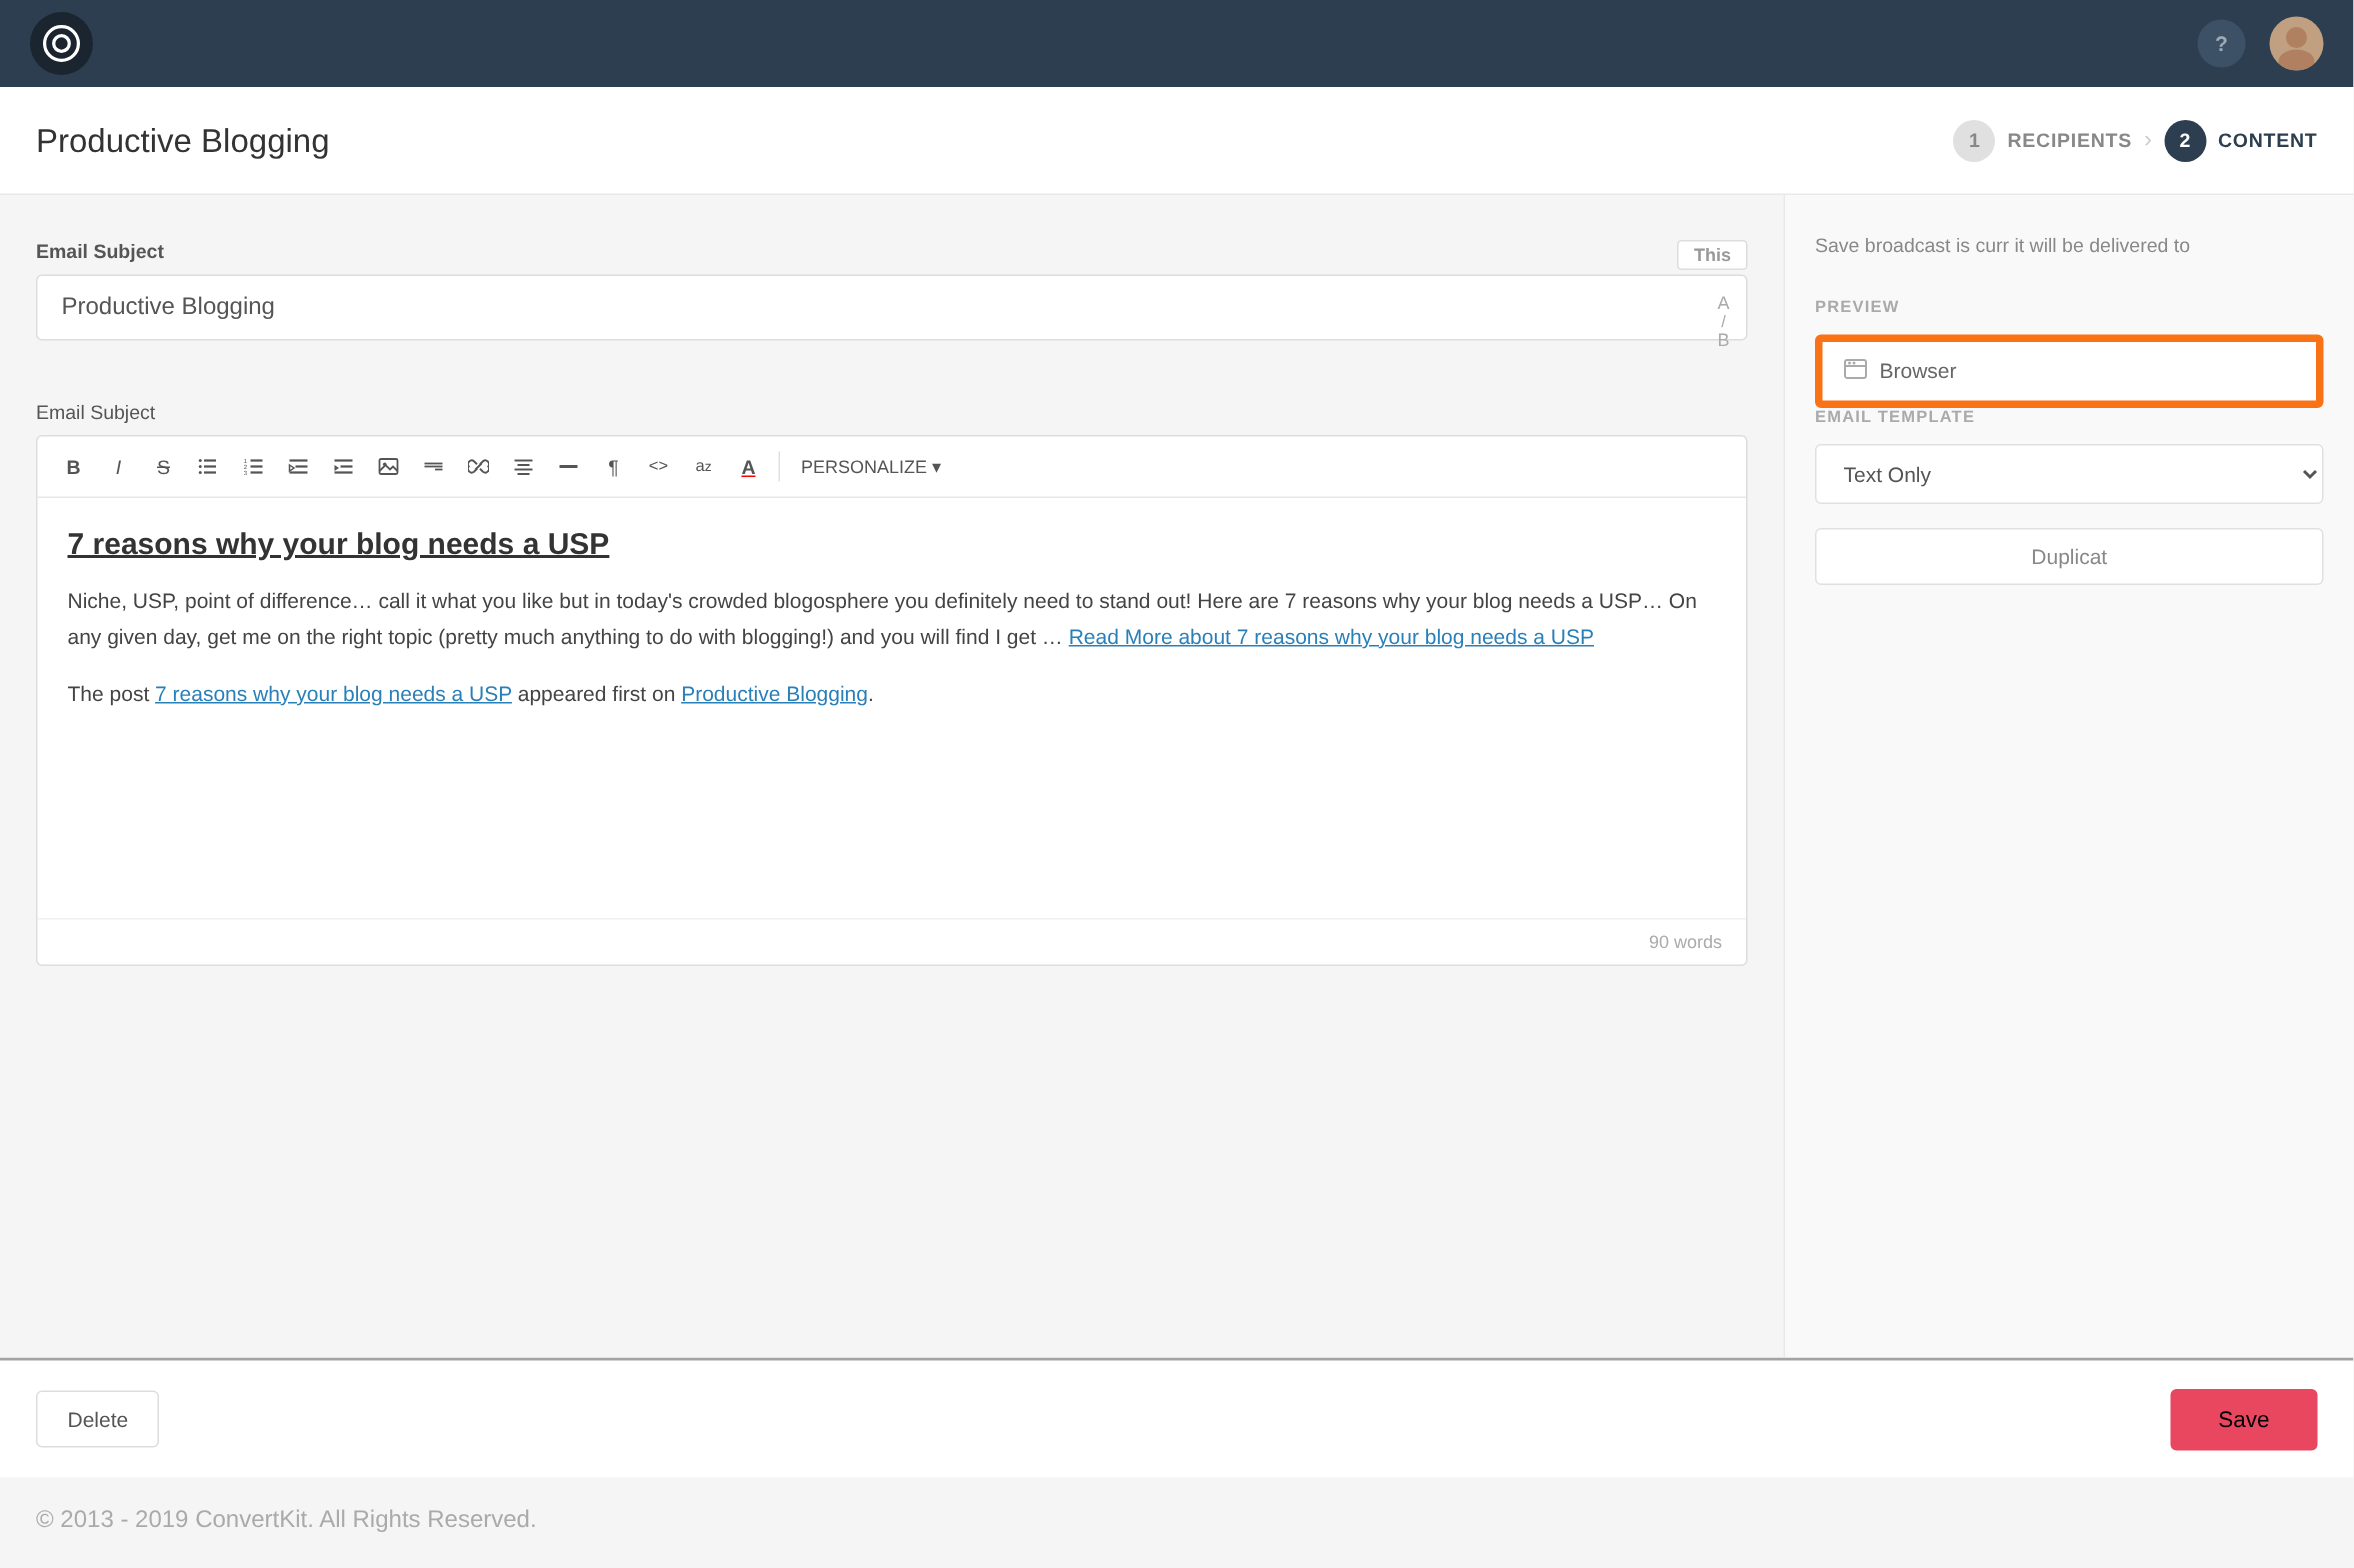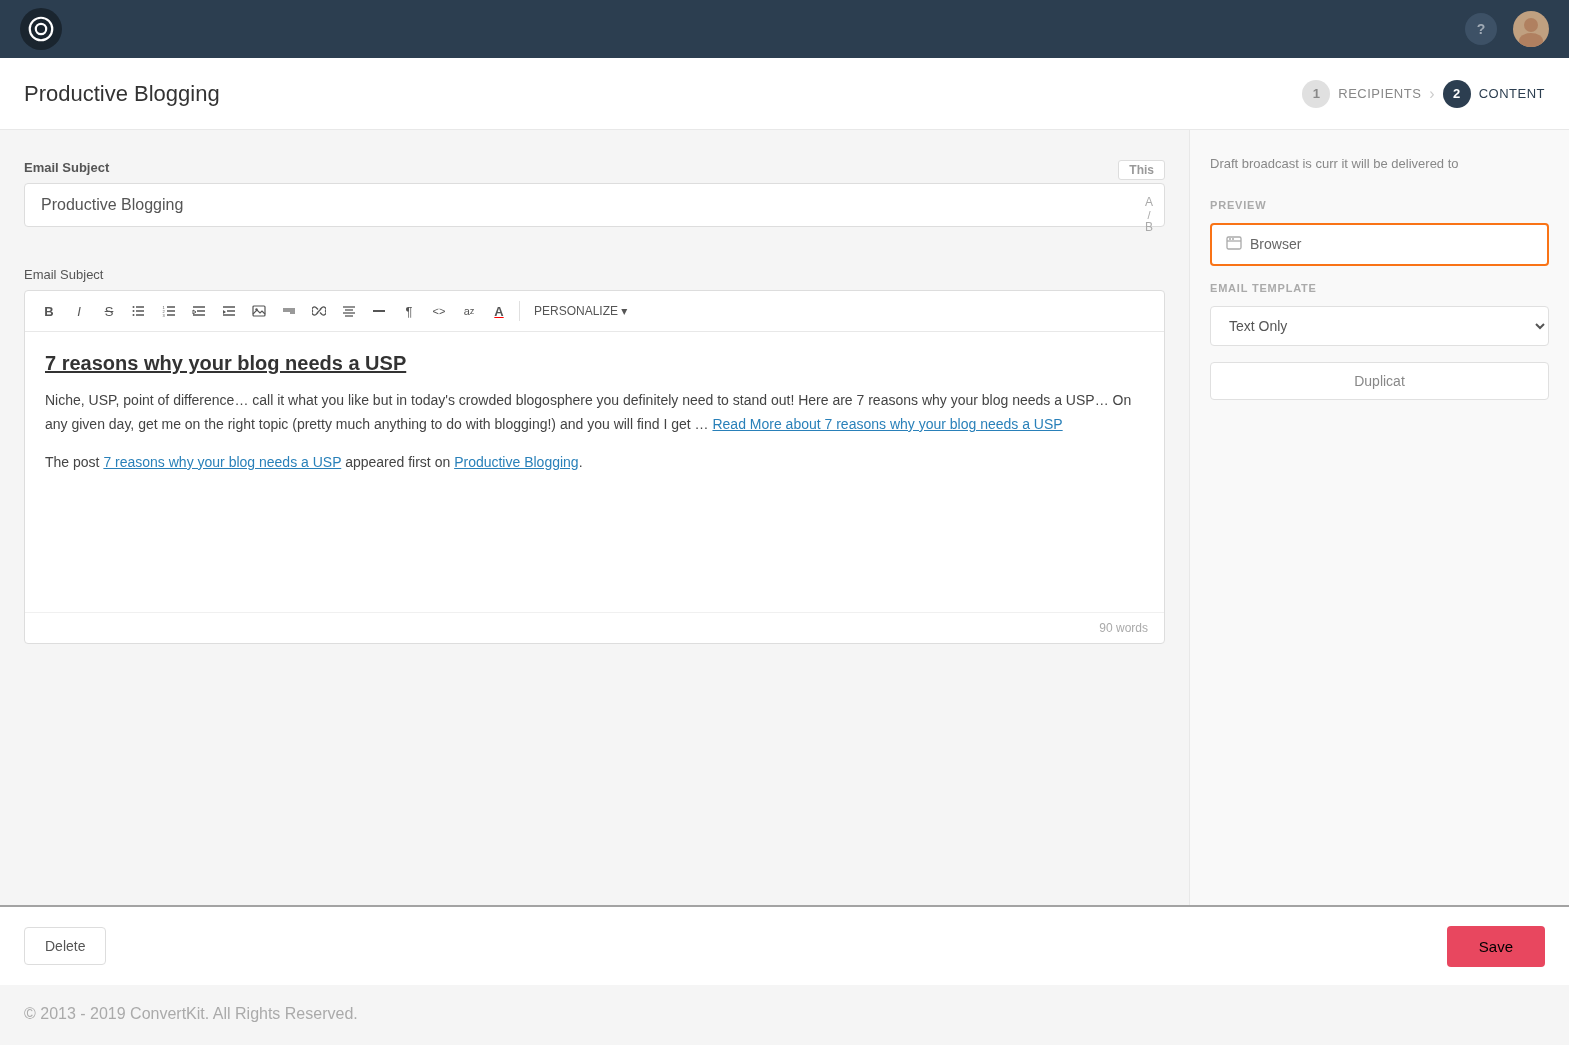--- a/index.html
+++ b/index.html
@@ -104,21 +104,21 @@
     .step-num.inactive {
       background: #e0e0e0;
       color: #888;
     }
     .step-num.active {
       background: #2c3e50;
       color: #fff;
     }
     .step-label {
       font-size: 13px;
-      font-weight: 400;
+      font-weight: 700;
       letter-spacing: 0.5px;
       text-transform: uppercase;
       color: #888;
     }
     .step-label.active { color: #2c3e50; }
     .step-arrow {
       color: #ccc;
       font-size: 16px;
     }
 
@@ -280,23 +280,22 @@
       letter-spacing: 0.8px;
       text-transform: uppercase;
       margin-bottom: 12px;
     }
     .preview-option {
       display: flex;
       align-items: center;
       gap: 8px;
       padding: 10px 14px;
       background: #fff;
-      border: 2px solid #f97316;
-      border-radius: 4px;
-      margin-bottom: 16px;
+      border: 5px solid #f97316;
+      border-radius: 4px;
       cursor: pointer;
     }
     .preview-icon {
       color: #aaa;
       font-size: 14px;
     }
     .preview-label {
       font-size: 14px;
       color: #666;
     }
@@ -524,21 +523,21 @@
           <p class="editor-footer-text">The post <a class="editor-link" href="#">7 reasons why your blog needs a USP</a> appeared first on <a class="editor-link" href="#">Productive Blogging</a>.</p>
         </div>
 
         <div class="editor-wordcount">90 words</div>
       </div>
     </div>
 
   </div>
 
   <div class="right-sidebar">
-    <p class="sidebar-info-text">Draft broadcast is curr it will be delivered to</p>
+    <p class="sidebar-info-text">Save broadcast is curr it will be delivered to</p>
 
     <div class="sidebar-section-label">PREVIEW</div>
     <div class="preview-option">
       <span class="preview-icon">
         <svg width="16" height="16" viewBox="0 0 16 16">
             <rect x="1" y="2" width="14" height="12" rx="1.5" stroke="#aaa" stroke-width="1.3" fill="none"></rect>
             <line x1="1" y1="6" x2="15" y2="6" stroke="#aaa" stroke-width="1.3"></line>
             <circle cx="4" cy="4" r="1" fill="#aaa"></circle>
             <circle cx="7" cy="4" r="1" fill="#aaa"></circle>
           </svg>

